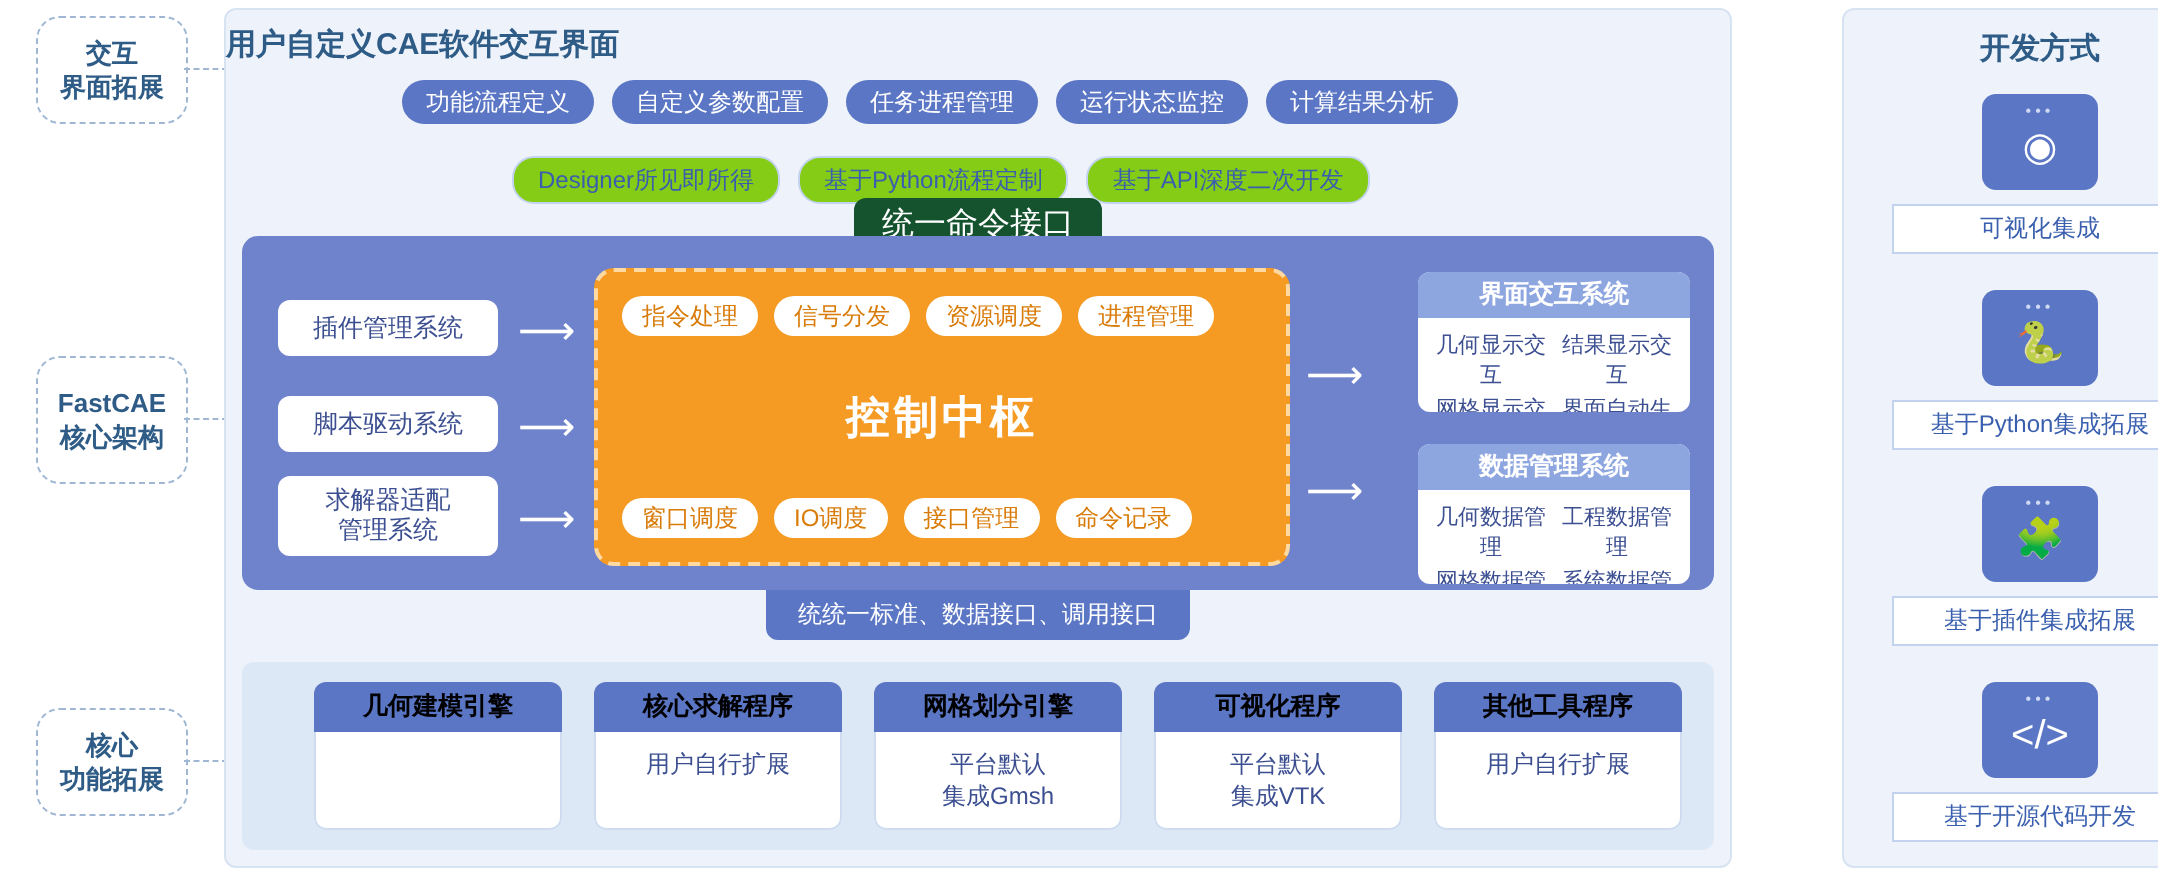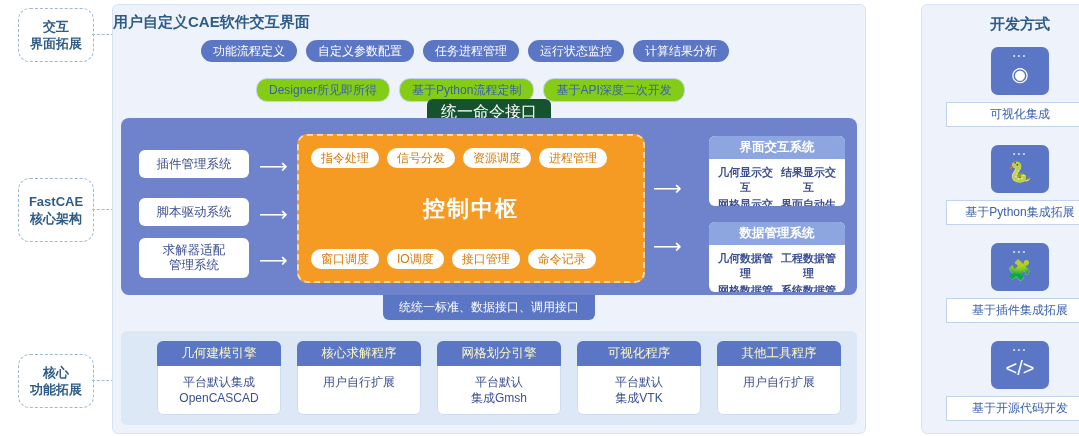--- a/index.html
+++ b/index.html
@@ -83,39 +83,39 @@
     background:#fff;border-radius:6px;overflow:hidden;
   }
   #rb0{top:18px;height:70px;}
   #rb1{top:104px;height:70px;}
   .rbox-title{
     background:#8ea6e0;color:#fff;font-size:12.5px;font-weight:bold;
     text-align:center;padding:3px 0;
   }
   .rbox-grid{
     display:grid;grid-template-columns:1fr 1fr;gap:2px 0;
-    padding:6px 5px;font-size:11px;color:#3c4f91;text-align:center;font-weight:bold;
+    padding:6px 5px;font-size:11px;color:#3c4f91;text-align:center;
   }
   
   .tab-std{
     position:absolute;left:50%;transform:translateX(-50%);top:290px;
     background:#5b76c4;color:#fff;font-size:12px;
     padding:4px 16px;border-radius:0 0 6px 6px;
   }
   .bottom-panel{
     position:absolute;left:8px;top:326px;width:736px;height:94px;
     background:#dde8f7;border-radius:6px;
   }
   .bcard{
     position:absolute;top:10px;width:124px;height:74px;
     background:#fff;border-radius:6px;overflow:hidden;
     box-shadow:0 0 0 1px #cfdcef inset;
   }
   .bcard-title{
-    background:#5b76c4;color:#fef9c3;font-size:12.5px;font-weight:normal;
+    background:#5b76c4;color:#000000;font-size:12.5px;font-weight:bold;
     text-align:center;padding:4px 0;
   }
   .bcard-body{
     font-size:12px;color:#3c4f91;text-align:center;
     padding:8px 4px 0;line-height:16px;
   }
   
   .right{
     position:absolute;left:876px;top:4px;width:196px;height:428px;
     background:#eef3fb;border:1px solid #d8e3f2;border-radius:6px;margin-left:45px;
@@ -224,21 +224,20 @@
         <span>系统数据管理</span>
       </div>
     </div>
   </div>
 
   <div class="tab-std">统统一标准、数据接口、调用接口</div>
 
   <div class="bottom-panel">
     <div class="bcard" style="left:36px;">
       <div class="bcard-title">几何建模引擎</div>
-      <div class="bcard-body">平台默认集成<br>OpenCASCAD</div>
     </div>
     <div class="bcard" style="left:176px;">
       <div class="bcard-title">核心求解程序</div>
       <div class="bcard-body">用户自行扩展</div>
     </div>
     <div class="bcard" style="left:316px;">
       <div class="bcard-title">网格划分引擎</div>
       <div class="bcard-body">平台默认<br>集成Gmsh</div>
     </div>
     <div class="bcard" style="left:456px;">

